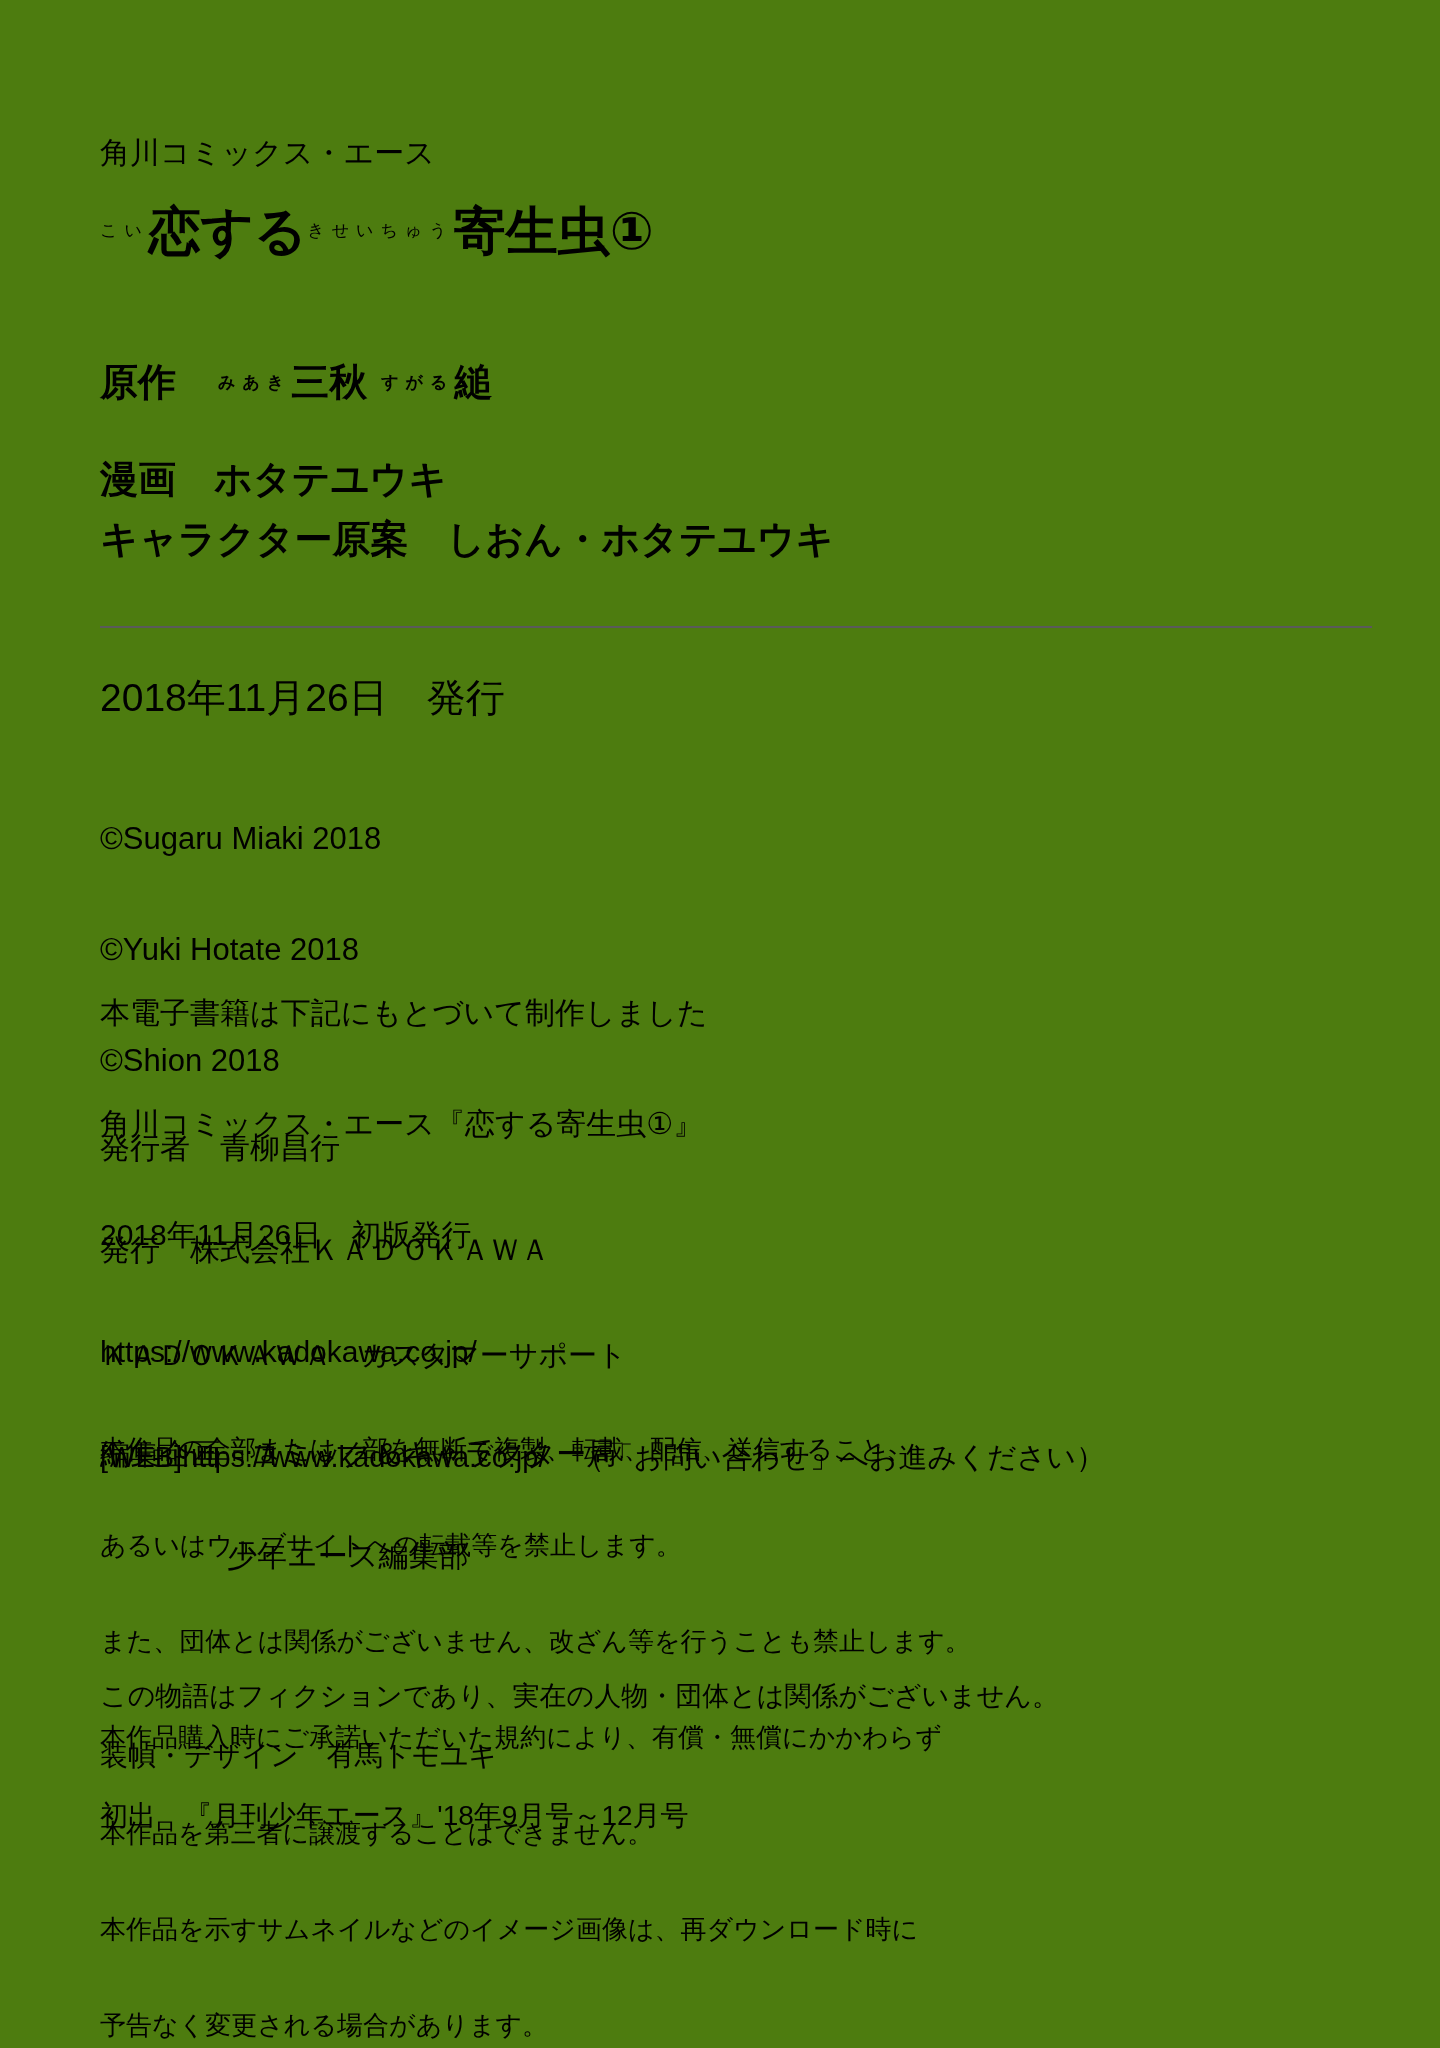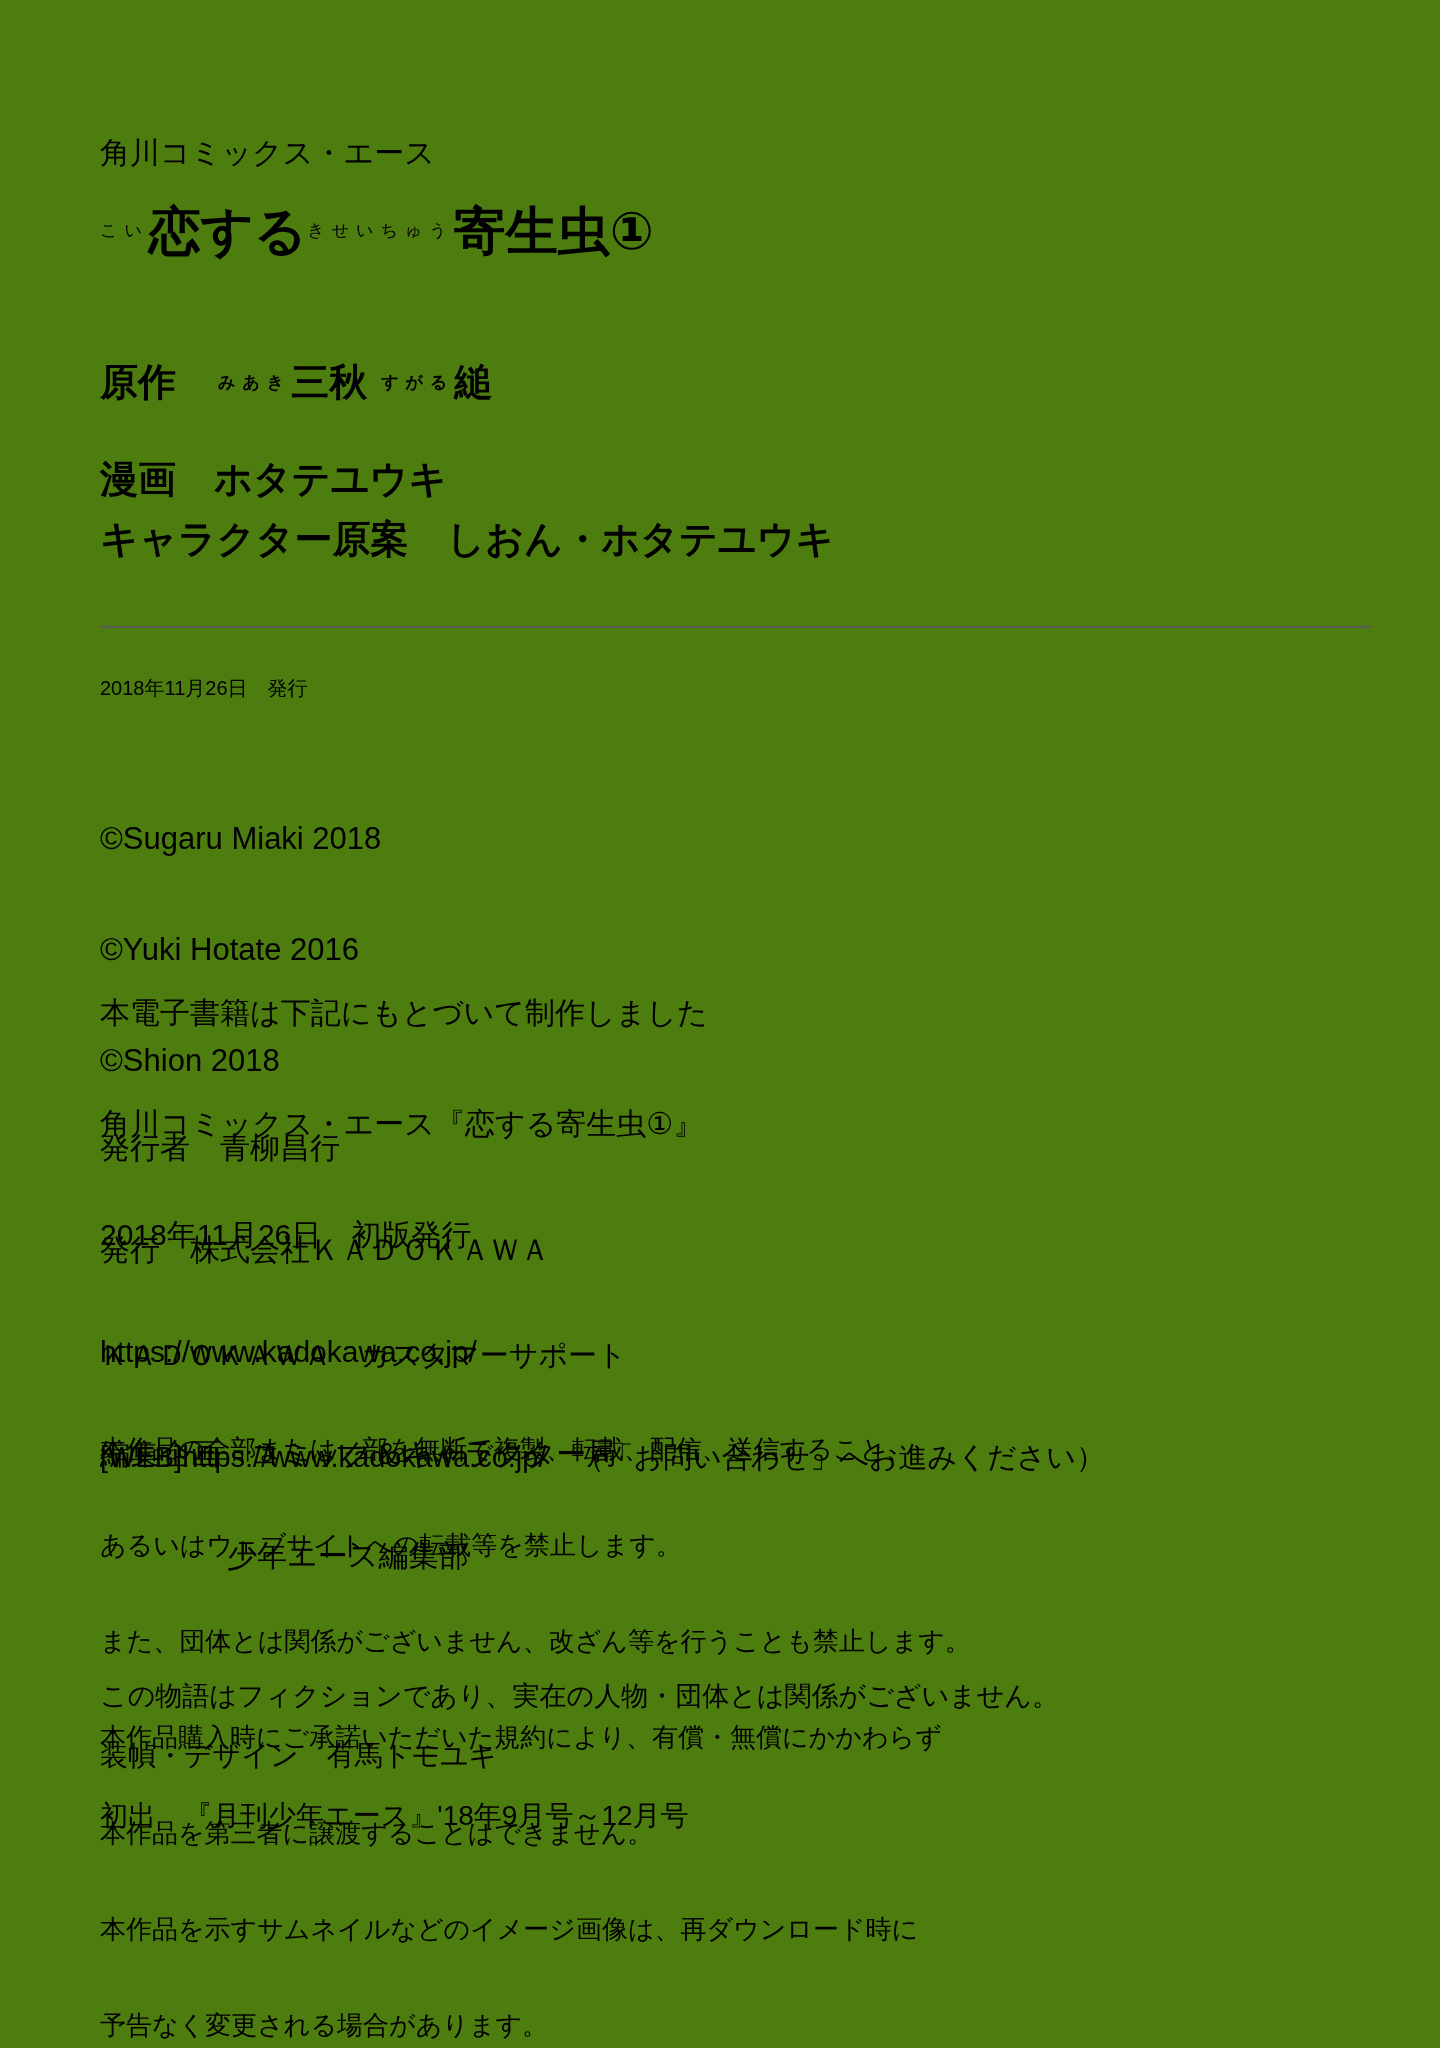--- a/index.html
+++ b/index.html
@@ -74,21 +74,21 @@
 
   .rule {
     position: absolute;
     top: 626px;
     left: 100px;
     width: 1272px;
     height: 0;
     border-top: 2px solid #5a5a5a;
   }
 
-  .release-date { top: 678px; font-size: 20px; line-height: 1; }
+  .release-date { top: 678px; font-size: 39px; line-height: 1; }
 
   .copyrights { top: 746px; font-size: 31px; line-height: 37px; }
   .source-note { top: 920px; font-size: 30px; line-height: 37px; }
   .publisher { top: 1063px; font-size: 30px; line-height: 34px; }
   .publisher .indent { padding-left: 127px; }
   .support { top: 1270px; font-size: 29px; line-height: 34px; }
 
   .legal { top: 1369px; font-size: 26px; line-height: 32px; }
 
   .fiction-note { top: 1683px; font-size: 27px; line-height: 1; }
@@ -140,21 +140,21 @@
   <div class="abs credit credit-manga">漫画　ホタテユウキ</div>
 
   <div class="abs credit credit-chara">キャラクター原案　しおん・ホタテユウキ</div>
 
   <div class="rule"></div>
 
   <div class="abs release-date">2018年11月26日　発行</div>
 
   <div class="abs copyrights">
     <span class="line">©Sugaru Miaki 2018</span>
-    <span class="line">©Yuki Hotate 2016</span>
+    <span class="line">©Yuki Hotate 2018</span>
     <span class="line">©Shion 2018</span>
   </div>
 
   <div class="abs source-note">
     <span class="line">本電子書籍は下記にもとづいて制作しました</span>
     <span class="line">角川コミックス・エース『恋する寄生虫①』</span>
     <span class="line">2018年11月26日　初版発行</span>
   </div>
 
   <div class="abs publisher">

